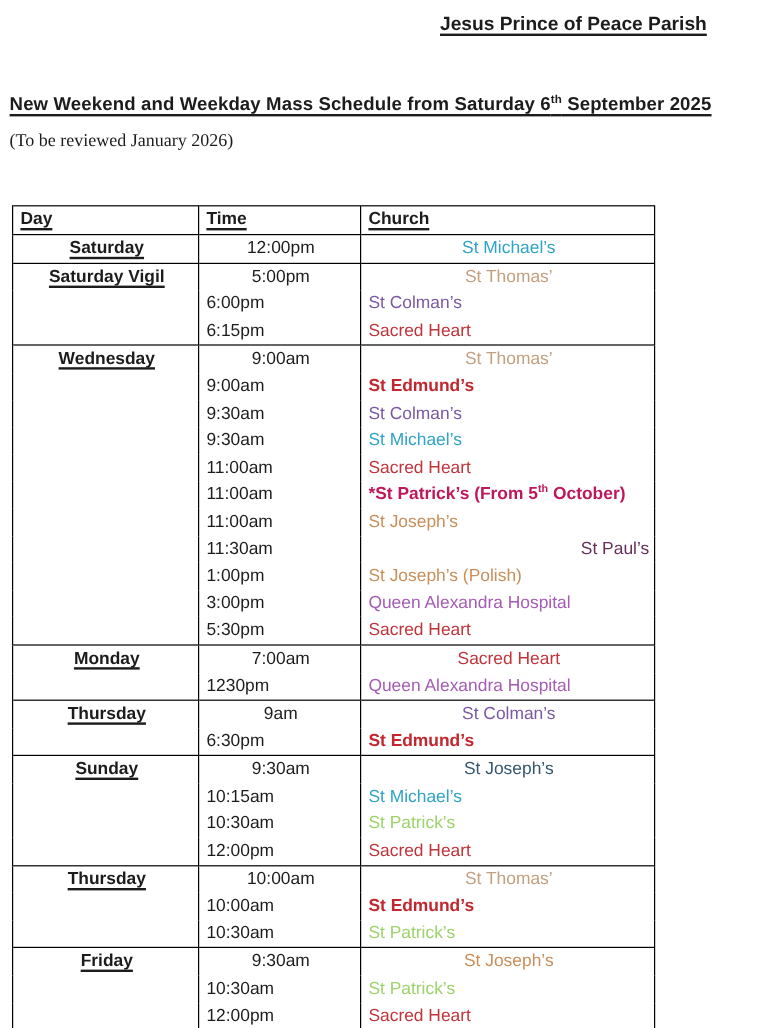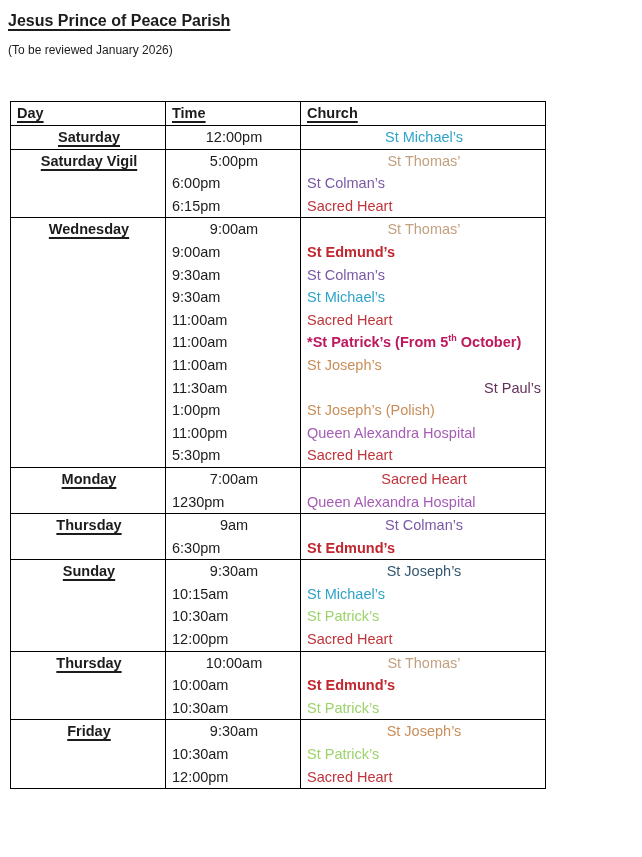--- a/index.html
+++ b/index.html
@@ -6,37 +6,38 @@
   body {
     width: 642px; height: 857px;
     background: #ffffff;
     font-family: "Liberation Sans", sans-serif;
     color: #1c1c1c;
     overflow: hidden;
   }
   .doc { padding-top: 12px; }
   .doc-title {
     width: 581px; margin-left: 8px;
-    text-align: left;
+    text-align: right;
     font-size: 16px; font-weight: 700;
     text-decoration: underline;
     text-underline-offset: 3px;
     text-decoration-thickness: 1.5px;
   }
   .schedule-heading {
     margin: 49px 8px 0 8px;
     font-size: 15.5px; font-weight: 700;
     text-decoration: underline;
     text-underline-offset: 3px;
     text-decoration-thickness: 1.5px;
     letter-spacing: 0.1px;
   }
   .review-note {
     margin: 13px 8px 0 8px;
-    font-size: 12px;
+    font-size: 15px;
+    font-family: Liberation Serif, serif;
   }
   sup { font-size: 0.62em; vertical-align: super; line-height: 0; }
 
   table.mass-table {
     margin: 44px 0 0 10px;
     border-collapse: collapse;
     table-layout: fixed;
     width: 535px;
     font-size: 14.5px;
   }
@@ -65,20 +66,21 @@
   col.c-day { width: 155px; }
   col.c-time { width: 135px; }
   col.c-church { width: 245px; }
 </style>
 </head>
 <body>
 
 <div class="doc">
   <div class="doc-title">Jesus Prince of Peace Parish</div>
 
+  <div class="schedule-heading">New Weekend and Weekday Mass Schedule from Saturday 6<sup>th</sup> September 2025</div>
 
   <div class="review-note">(To be reviewed January 2026)</div>
 
   <table class="mass-table">
     <colgroup>
       <col class="c-day">
         <col class="c-time">
         <col class="c-church">
     </colgroup>
     <thead>
@@ -138,21 +140,21 @@
         </tr>
         <tr>
           <td class="time-cell">11:30am</td>
           <td class="church-cell" style="color: rgb(100, 48, 89); text-align: right;">St Paul’s</td>
         </tr>
         <tr>
           <td class="time-cell">1:00pm</td>
           <td class="church-cell" style="color: rgb(201, 142, 89); margin-left: 20px;">St Joseph’s (Polish)</td>
         </tr>
         <tr>
-          <td class="time-cell">11:00pm</td>
+          <td class="time-cell">3:00pm</td>
           <td class="church-cell" style="color: rgb(165, 92, 181);">Queen Alexandra Hospital</td>
         </tr>
         <tr>
           <td class="time-cell">5:30pm</td>
           <td class="church-cell" style="color: rgb(192, 52, 59);">Sacred Heart</td>
         </tr>
         <tr class="group-start">
           <td class="day-cell" rowspan="2"><span>Monday</span></td>
           <td class="time-cell">7:00am</td>
           <td class="church-cell" style="color: rgb(192, 52, 59);">Sacred Heart</td>

